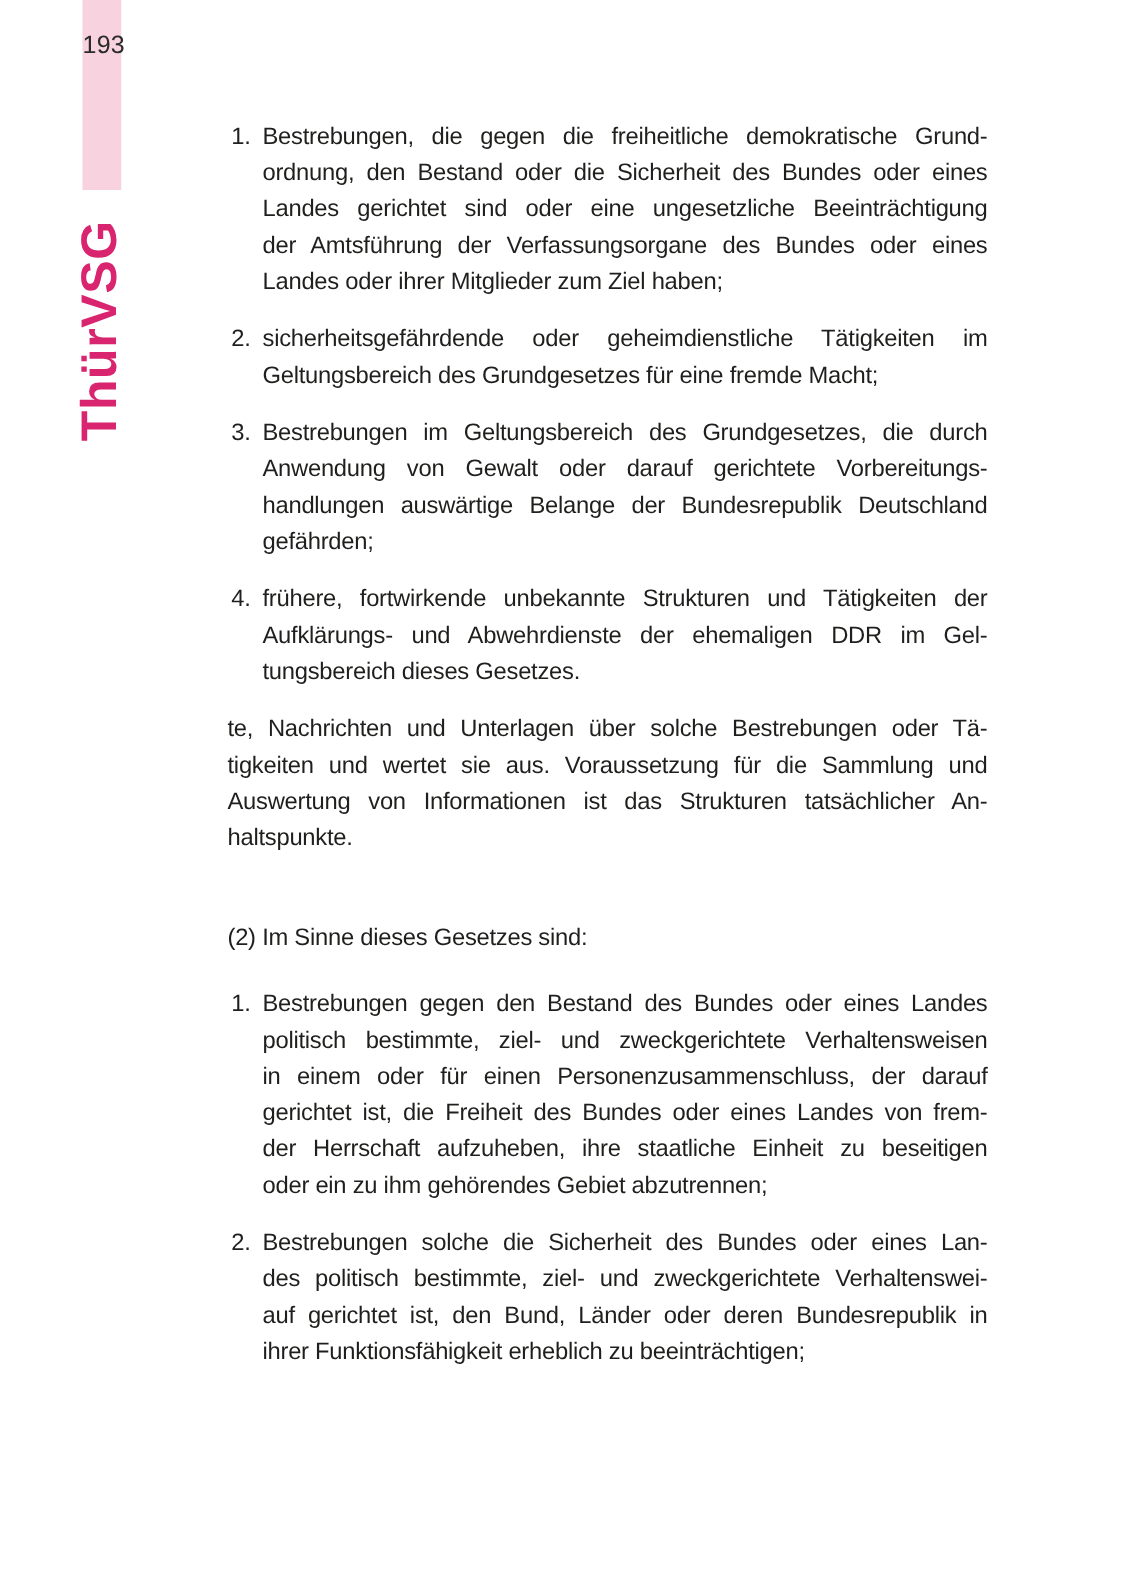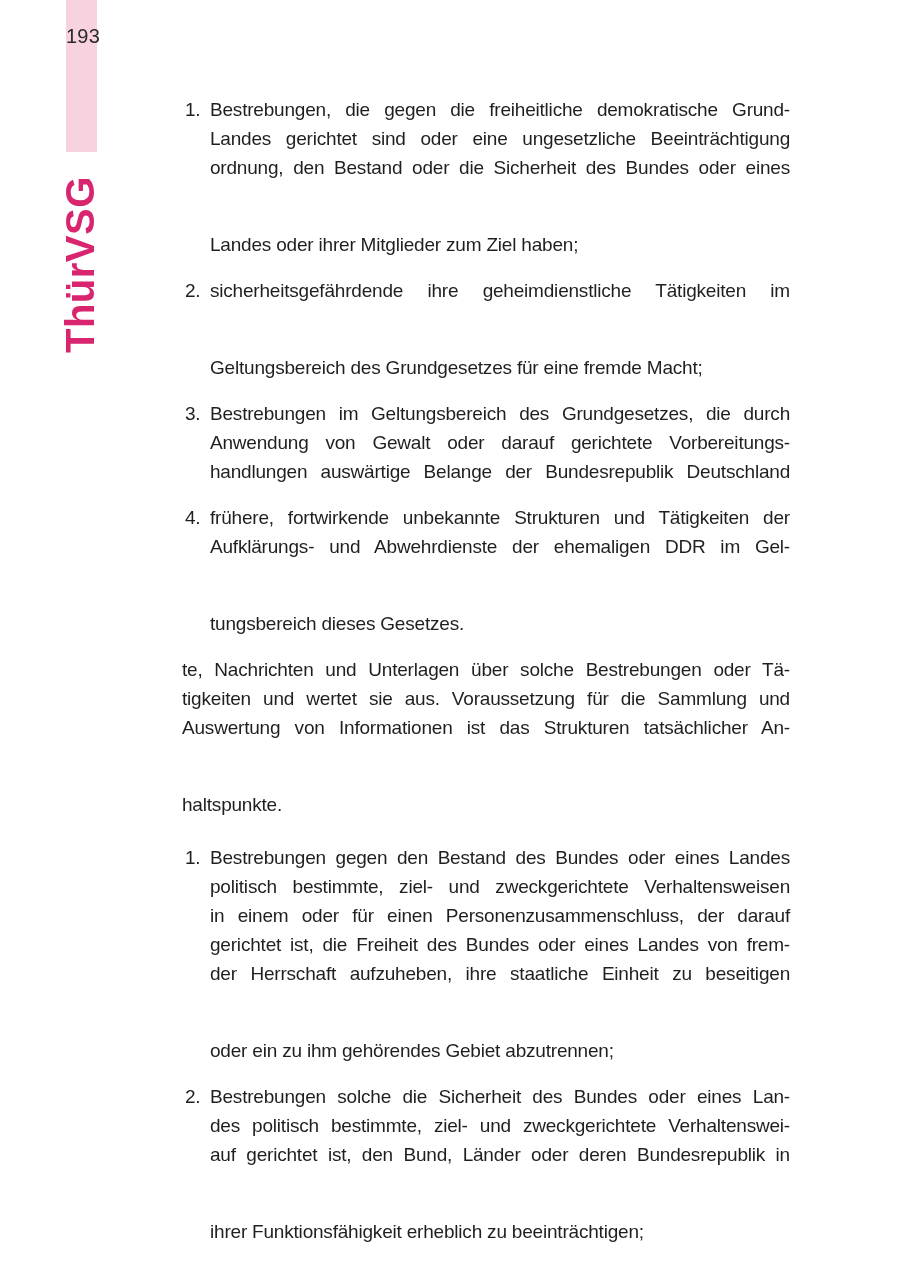--- a/index.html
+++ b/index.html
@@ -73,73 +73,79 @@
   .block-lines { flex: 1 1 auto; min-width: 0; }
   .paragraph .block-lines { width: 100%; }
   
   .line {
     text-align: justify;
     text-align-last: justify;
     white-space: normal;
   }
   .line.last {
     text-align-last: left;
-    margin-top: 48px;
   }
 </style>
 </head>
 <body>
 
 <div class="page">
 
   <div class="chapter-tab"></div>
 
   <div class="page-number">193</div>
 
   <div class="chapter-label">ThürVSG</div>
 
   <main class="text-column" id="text-column">
       <div class="block list-item gap-first">
         <span class="list-num">1.</span>
         <div class="block-lines">
           <div class="line">Bestrebungen, die gegen die freiheitliche demokratische Grund-</div>
+          <div class="line">ordnung, den Bestand oder die Sicherheit des Bundes oder eines</div>
           <div class="line">Landes gerichtet sind oder eine ungesetzliche Beeinträchtigung</div>
-          <div class="line">ordnung, den Bestand oder die Sicherheit des Bundes oder eines</div>
+          <div class="line">der Amtsführung der Verfassungsorgane des Bundes oder eines</div>
           <div class="line last">Landes oder ihrer Mitglieder zum Ziel haben;</div>
         </div>
       </div>
       <div class="block list-item gap-item">
         <span class="list-num">2.</span>
         <div class="block-lines">
-          <div class="line">sicherheitsgefährdende ihre geheimdienstliche Tätigkeiten im</div>
+          <div class="line">sicherheitsgefährdende oder geheimdienstliche Tätigkeiten im</div>
           <div class="line last">Geltungsbereich des Grundgesetzes für eine fremde Macht;</div>
         </div>
       </div>
       <div class="block list-item gap-item">
         <span class="list-num">3.</span>
         <div class="block-lines">
           <div class="line">Bestrebungen im Geltungsbereich des Grundgesetzes, die durch</div>
           <div class="line">Anwendung von Gewalt oder darauf gerichtete Vorbereitungs-</div>
           <div class="line">handlungen auswärtige Belange der Bundesrepublik Deutschland</div>
+          <div class="line last">gefährden;</div>
         </div>
       </div>
       <div class="block list-item gap-item">
         <span class="list-num">4.</span>
         <div class="block-lines">
           <div class="line">frühere, fortwirkende unbekannte Strukturen und Tätigkeiten der</div>
           <div class="line">Aufklärungs- und Abwehrdienste der ehemaligen DDR im Gel-</div>
           <div class="line last">tungsbereich dieses Gesetzes.</div>
         </div>
       </div>
       <div class="block paragraph gap-item">
         <div class="block-lines">
           <div class="line">te, Nachrichten und Unterlagen über solche Bestrebungen oder Tä-</div>
           <div class="line">tigkeiten und wertet sie aus. Voraussetzung für die Sammlung und</div>
           <div class="line">Auswertung von Informationen ist das Strukturen tatsächlicher An-</div>
           <div class="line last">haltspunkte.</div>
+        </div>
+      </div>
+      <div class="block paragraph gap-section">
+        <div class="block-lines">
+          <div class="line last">(2) Im Sinne dieses Gesetzes sind:</div>
         </div>
       </div>
       <div class="block list-item gap-list">
         <span class="list-num">1.</span>
         <div class="block-lines">
           <div class="line">Bestrebungen gegen den Bestand des Bundes oder eines Landes</div>
           <div class="line">politisch bestimmte, ziel- und zweckgerichtete Verhaltensweisen</div>
           <div class="line">in einem oder für einen Personenzusammenschluss, der darauf</div>
           <div class="line">gerichtet ist, die Freiheit des Bundes oder eines Landes von frem-</div>
           <div class="line">der Herrschaft aufzuheben, ihre staatliche Einheit zu beseitigen</div>

